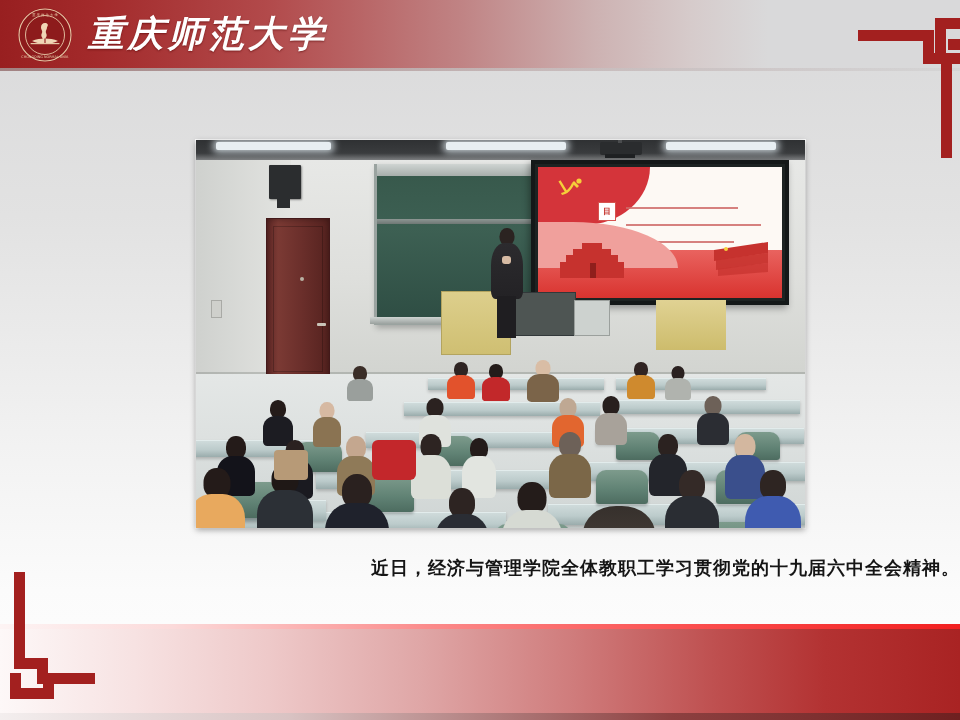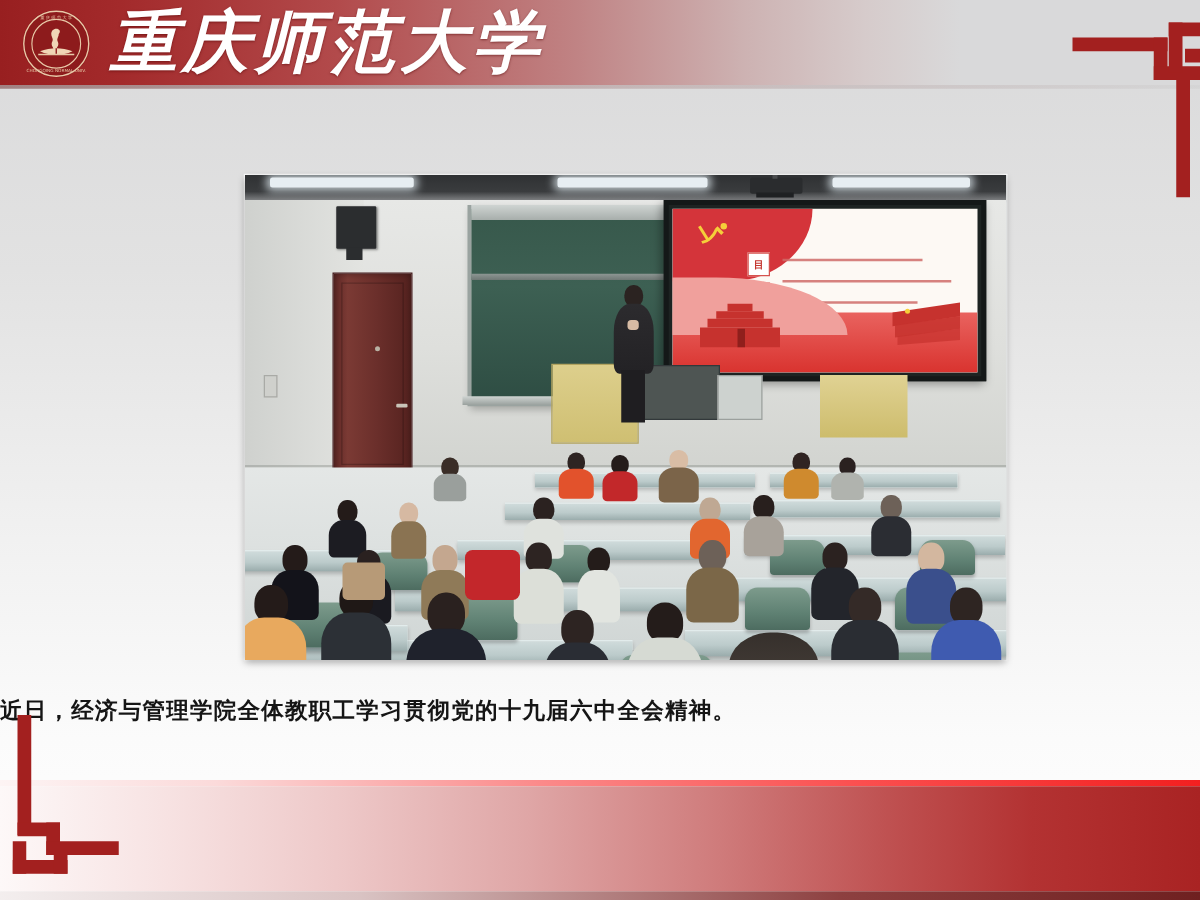--- a/index.html
+++ b/index.html
@@ -29,21 +29,21 @@
     position:absolute;left:17px;top:7px;width:56px;height:56px;
   }
   .seal svg{display:block;}
 
   
   .uni-name{
     position:absolute;left:88px;top:4px;
     height:60px;display:flex;align-items:center;
     color:#ffffff;
     font-family:"DejaVu Serif","Liberation Serif",serif;
-    font-size:54px;font-weight:700;
+    font-size:36px;font-weight:700;
     letter-spacing:4px;
     font-style:italic;
     text-shadow:0 1px 2px rgba(80,0,0,.55);
     white-space:nowrap;
   }
 
   
   .ornament-tr{position:absolute;right:0px;top:6px;width:120px;height:152px;}
   .ornament-bl{position:absolute;left:10px;bottom:8px;width:120px;height:140px;}
   .ornament-tr svg,.ornament-bl svg{display:block;}
@@ -122,21 +122,21 @@
          border-radius:10px 10px 3px 3px;box-shadow:0 2px 3px rgba(0,0,0,.25);}
   .leg{position:absolute;background:linear-gradient(to right,#b7bdbd,#8d9595);}
 
   
   .p{position:absolute;}
   .p .head{position:absolute;left:50%;transform:translateX(-50%);border-radius:48% 48% 42% 42%;}
   .p .body{position:absolute;left:50%;transform:translateX(-50%);border-radius:40% 40% 14% 14%;}
 
   
   .caption{
-    position:absolute;left:0;top:556px;width:960px;text-align:left;
+    position:absolute;left:0;top:556px;width:960px;text-align:right;
     font-family:"DejaVu Serif","Liberation Serif",serif;
     font-size:18px;font-weight:bold;color:#151515;letter-spacing:1px;
   }
 
   
   .footer-line{
     position:absolute;left:0;top:624px;width:960px;height:5px;
     background:linear-gradient(to right,#fdf4f4 0%,#fbdada 18%,#fb8a8a 45%,#fb4e4e 72%,#f22020 100%);
   }
   .footer-band{

